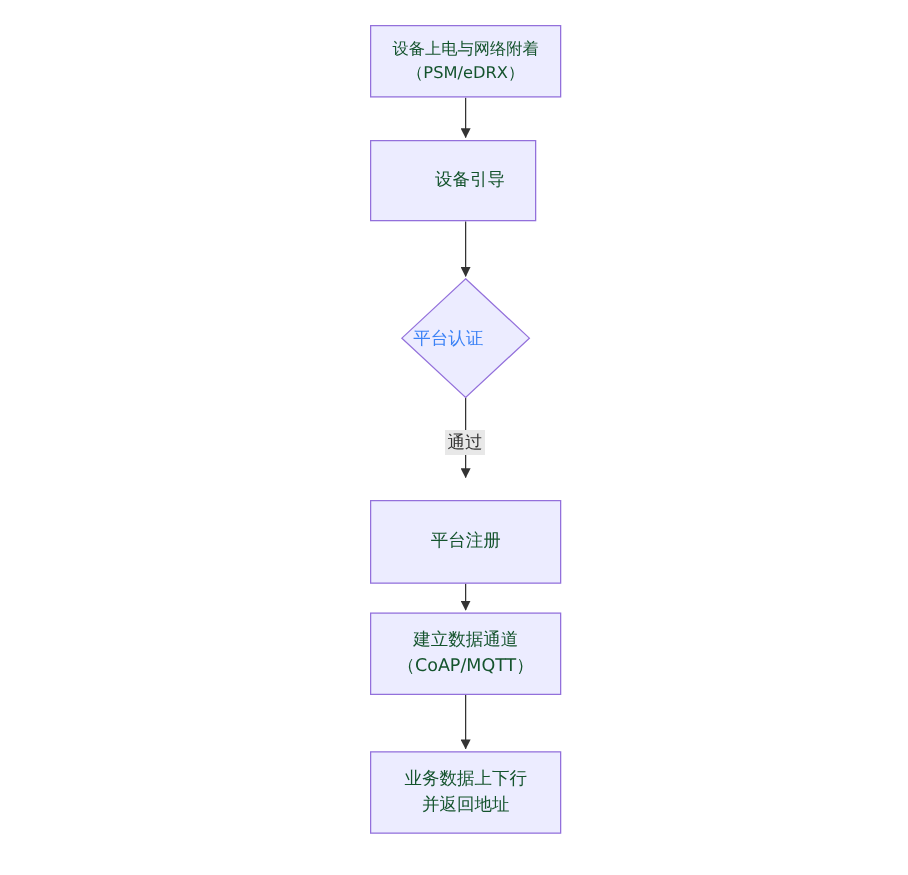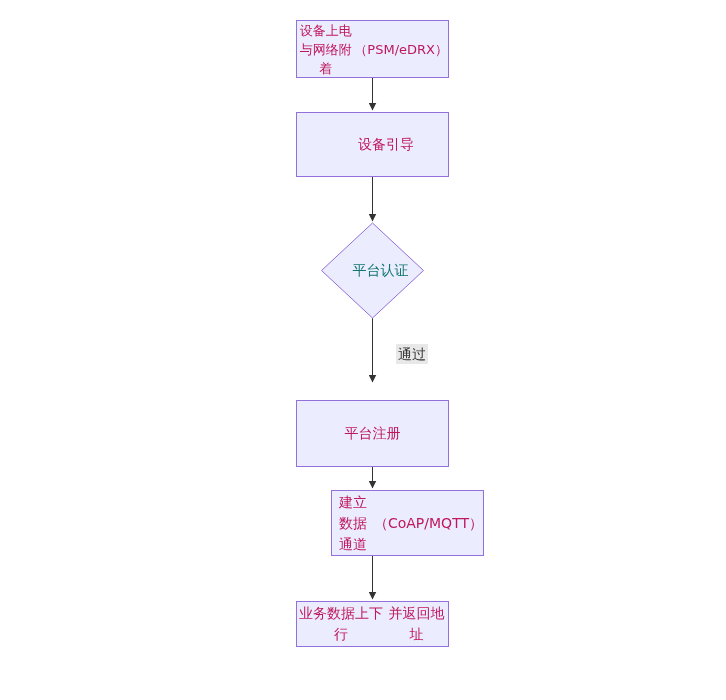--- a/index.html
+++ b/index.html
@@ -19,61 +19,60 @@
     position: absolute;
     left: 0;
     top: 0;
     z-index: 1;
   }
   .node {
     position: absolute;
     box-sizing: border-box;
     background: #ECECFF;
     border: 1px solid #9370DB;
-    color: #be185d;
+    color: #14532d;
     display: flex;
-    flex-direction: row;
+    flex-direction: column;
     align-items: center;
     justify-content: center;
     text-align: center;
     z-index: 2;
     font-size: 14px;
     line-height: 21px;
   }
   .node-1 { left: 296px; top: 20px;  width: 153px; height: 58px; font-size: 13px; line-height: 19px; }
-  .node-2 { left: 296px; top: 112px; width: 153px; height: 65px; padding-left: 27px; }
+  .node-2 { left: 296px; top: 112px; width: 133px; height: 65px; padding-left: 27px; }
   .node-4 { left: 296px; top: 400px; width: 153px; height: 67px; }
-  .node-5 { left: 296px; top: 490px; width: 153px; height: 66px; margin-left: 35px; }
-  .node-6 { left: 296px; top: 601px; width: 153px; height: 46px; }
+  .node-5 { left: 296px; top: 490px; width: 153px; height: 66px; }
+  .node-6 { left: 296px; top: 601px; width: 153px; height: 66px; }
   .diamond-label {
     position: absolute;
-    left: 330px;
+    left: 308px;
     top: 256px;
     width: 101px;
     height: 30px;
     display: flex;
     align-items: center;
     justify-content: center;
-    color: #0f766e;
+    color: #3b82f6;
     font-size: 14px;
     z-index: 2;
   }
   .edge-label {
     position: absolute;
     left: 372px;
     top: 344px;
     transform: translateX(-50%);
     background: #e8e8e8;
     color: #333333;
     font-size: 14px;
     line-height: 18px;
     padding: 1px 2px;
     z-index: 3;
     white-space: nowrap;
-    margin-left: 40px;
   }
 </style>
 </head>
 <body>
 
 <div class="canvas">
 
   <svg class="connector-layer" width="726" height="700" viewBox="0 0 726 700">
     <defs>
       <marker id="arrowhead" markerWidth="8" markerHeight="8" refX="7.5" refY="4" orient="auto" markerUnits="userSpaceOnUse">

